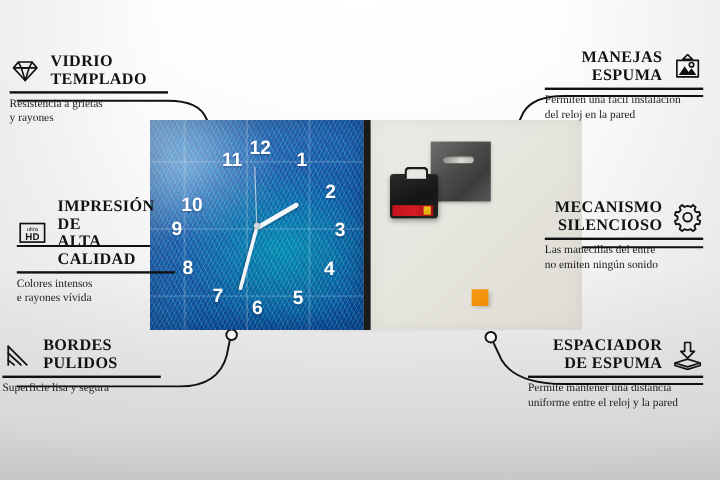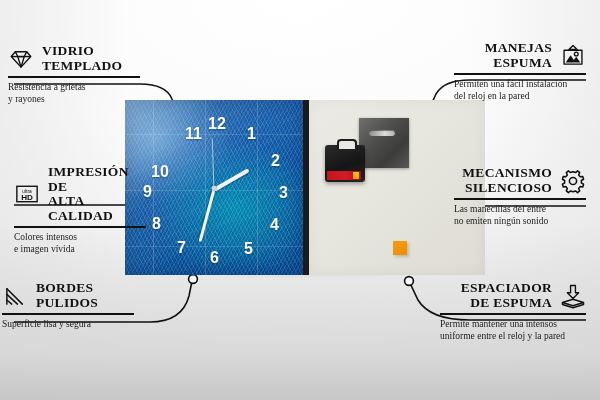--- a/index.html
+++ b/index.html
@@ -228,21 +228,21 @@
         </svg>
       </span>
       <span class="co-title">
         <span>IMPRESIÓN DE</span><br>
         <span>ALTA CALIDAD</span>
       </span>
     </div>
     <div class="co-rule"></div>
     <div class="co-sub">
       <span>Colores intensos</span><br>
-      <span>e imagen vívida</span>
+      <span>e rayones vívida</span>
     </div>
   </div>
 
   <div class="callout left" style="left:2px;top:281px;width:132px;">
     <div class="co-head">
       <span class="ico">
         <svg viewBox="0 0 32 32">
             <g stroke="#111" stroke-width="1.8" stroke-linecap="round">
           <line x1="6" y1="7" x2="25" y2="26"></line>
           <line x1="6" y1="14" x2="19" y2="26"></line>
@@ -319,18 +319,18 @@
           <g fill="none" stroke="#111" stroke-width="1.7" stroke-linejoin="round">
             <path d="M13 3 h6 v9 h4 l-7 7 -7-7 h4 Z"></path>
             <path d="M16 20 L29 24 L16 28 L3 24 Z"></path>
             <path d="M3 24 v2.5 L16 30.5 L29 26.5 V24"></path>
           </g>
         </svg>
       </span>
     </div>
     <div class="co-rule"></div>
     <div class="co-sub">
-      <span>Permite mantener una intensos</span><br>
+      <span>Permite mantener una distancia</span><br>
       <span>uniforme entre el reloj y la pared</span>
     </div>
   </div>
 
 </div>
 
 </body></html>

